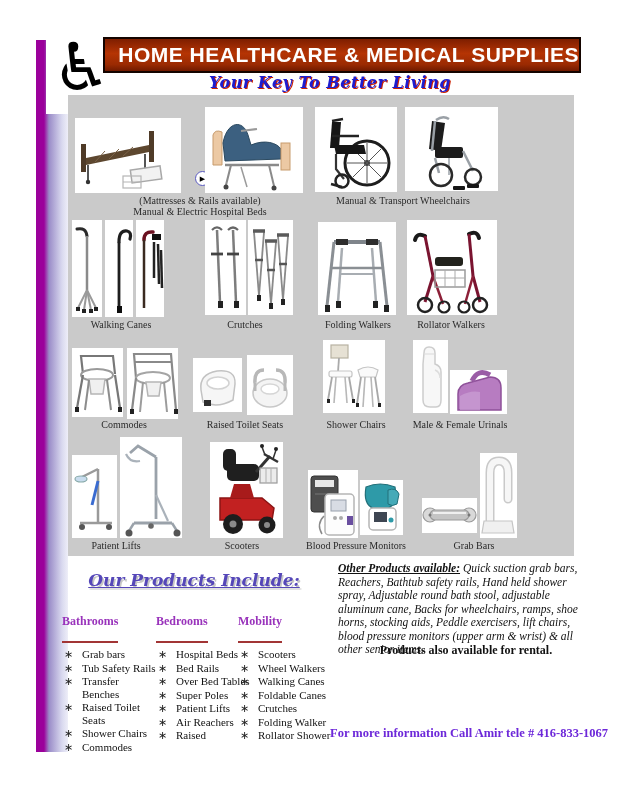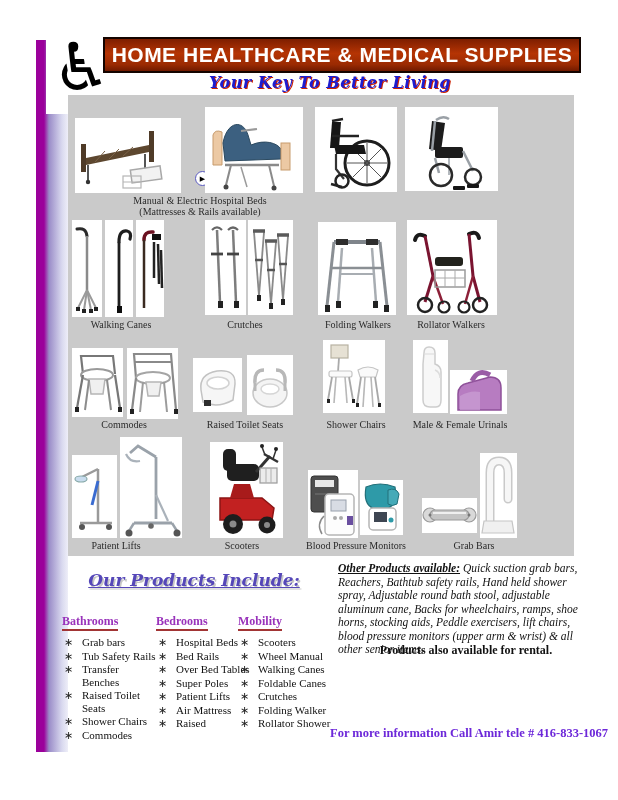--- a/index.html
+++ b/index.html
@@ -7,42 +7,42 @@
         font-family:"Liberation Serif",serif;}
   
   .side-bar{position:absolute;left:36px;top:40px;width:32px;height:712px;
     background:linear-gradient(to right,#9b009b 0,#9b009b 8px,#9a8cc8 13px,#d9d9ef 26px,#eeeef8 100%);}
   .logo-box{position:absolute;left:46px;top:38px;width:62px;height:76px;background:#fff;}
   .wheel-icon{position:absolute;left:52px;top:30px;font-size:66px;line-height:76px;color:#000;
     font-family:"DejaVu Sans",sans-serif;}
   
   .banner{position:absolute;left:103px;top:37px;width:478px;height:36px;
     background:linear-gradient(180deg,#7e1e00 0%,#b53404 45%,#9a2a02 80%,#701a00 100%);
-    border:2px solid #140400;box-sizing:border-box;display:flex;align-items:center;justify-content:center;}
+    border:2px solid #140400;box-sizing:border-box;display:flex;align-items:center;justify-content:flex-end;}
   .banner span{color:#ffffff;font-family:"Liberation Sans",sans-serif;font-weight:bold;
     font-size:21px;letter-spacing:.5px;white-space:nowrap;}
   .tagline{position:absolute;left:180px;top:73px;width:300px;text-align:center;
     font-family:"DejaVu Serif",serif;font-style:italic;font-weight:bold;font-size:16px;
     color:#1d1dcf;text-shadow:1px 1px 0 #cc2200;letter-spacing:.5px;}
   
   .panel{position:absolute;left:68px;top:95px;width:506px;height:461px;background:#cacaca;}
   .card{position:absolute;background:#ffffff;}
   .card svg{display:block;width:100%;height:100%;}
   .cap{position:absolute;text-align:center;font-size:10px;color:#2b2b2b;line-height:11px;}
   .play{position:absolute;left:195px;top:171px;width:15px;height:15px;border-radius:50%;
     border:1.5px solid #5a5ac0;background:#fff;box-sizing:border-box;display:flex;
     align-items:center;justify-content:center;font-size:7px;color:#000;
     font-family:"DejaVu Sans",sans-serif;}
   
   .inc-heading{position:absolute;left:88px;top:570px;width:212px;text-align:center;
     font-family:"DejaVu Serif",serif;font-weight:bold;font-style:italic;font-size:17px;
     color:#5547b8;text-decoration:underline;text-shadow:1.5px 1.5px 0 #c6c6c6;}
   .col{position:absolute;font-size:11px;color:#111;}
   .col h3{margin:0 0 3px 0;font-size:12px;color:#9933bb;display:inline-block;
-    border-bottom:2px solid #a23535;padding-bottom:0;font-family:"Liberation Serif",serif;}
+    border-bottom:2px solid #a23535;padding-bottom:12px;font-family:"Liberation Serif",serif;}
   .col ul{list-style:none;margin:2px 0 0 0;padding:0;}
   .col li{position:relative;padding-left:20px;margin-bottom:1px;line-height:12.5px;}
   .col li::before{content:"\2217";position:absolute;left:2px;top:0;color:#222;font-size:11px;}
   
   .other{position:absolute;left:338px;top:562px;width:252px;font-size:11.5px;
     font-style:italic;line-height:13.5px;color:#111;}
   .other .lbl{font-weight:bold;text-decoration:underline;}
   .rental{position:absolute;left:350px;top:643px;width:232px;text-align:center;
     font-size:12px;color:#111;font-weight:bold;}
   .badge{position:absolute;left:372px;top:661px;width:212px;height:56px;background:#993366;
@@ -127,23 +127,24 @@
       <line x1="58" y1="44" x2="68" y2="64" stroke="#9aa0a6" stroke-width="2.5"></line>
       <line x1="30" y1="51" x2="34" y2="66" stroke="#9aa0a6" stroke-width="2.5"></line>
       <line x1="44" y1="51" x2="44" y2="68" stroke="#b3b8bd" stroke-width="2"></line>
       <circle cx="36" cy="68" r="11" fill="none" stroke="#2a2a2a" stroke-width="2.5"></circle>
       <circle cx="68" cy="70" r="8" fill="none" stroke="#2a2a2a" stroke-width="2.5"></circle>
       <rect x="62" y="77" width="12" height="4" rx="1" fill="#161616"></rect>
       <rect x="48" y="79" width="12" height="4" rx="1" fill="#161616"></rect>
     </svg>
   </div>
   <div class="cap" style="left:100px;top:195px;width:200px">
+    <span style="display:block">(Mattresses &amp; Rails available)</span>
     <span style="display:block">Manual &amp; Electric Hospital Beds</span>
-    <span style="display:block">(Mattresses &amp; Rails available)</span>
-  </div>
+  </div>
+  <div class="cap" style="left:303px;top:195px;width:200px">Manual &amp; Transport Wheelchairs</div>
 
   <div class="card" style="left:72px;top:220px;width:30px;height:97px">
     <svg viewBox="0 0 30 97">
       <path d="M15,16 q-1,-9 -10,-7" fill="none" stroke="#2b2b2b" stroke-width="3" stroke-linecap="round"></path>
       <line x1="15" y1="16" x2="15" y2="70" stroke="#8a8a8a" stroke-width="2.5"></line>
       <line x1="15" y1="70" x2="6" y2="88" stroke="#9a9a9a" stroke-width="2"></line>
       <line x1="15" y1="70" x2="12" y2="90" stroke="#9a9a9a" stroke-width="2"></line>
       <line x1="15" y1="70" x2="19" y2="90" stroke="#9a9a9a" stroke-width="2"></line>
       <line x1="15" y1="70" x2="24" y2="88" stroke="#9a9a9a" stroke-width="2"></line>
       <rect x="4" y="87" width="4" height="4" fill="#222"></rect>
@@ -434,30 +435,30 @@
   </div>
 
   <div class="col" style="left:156px;top:614px;width:94px">
     <h3>Bedrooms</h3>
     <ul>
       <li>Hospital Beds</li>
       <li>Bed Rails</li>
       <li>Over Bed Tables</li>
       <li>Super Poles</li>
       <li>Patient Lifts</li>
-      <li>Air Mattress</li>
+      <li>Air Reachers</li>
       <li>Raised</li>
     </ul>
   </div>
 
   <div class="col" style="left:238px;top:614px;width:104px">
     <h3>Mobility</h3>
     <ul>
       <li>Scooters</li>
-      <li>Wheel Manual</li>
+      <li>Wheel Walkers</li>
       <li>Walking Canes</li>
       <li>Foldable Canes</li>
       <li>Crutches</li>
       <li>Folding Walker</li>
       <li>Rollator Shower</li>
     </ul>
   </div>
 
   <div class="other">
     <span class="lbl">Other Products available:</span><span> Quick suction grab bars, Reachers, Bathtub safety rails, Hand held shower spray, Adjustable round bath stool, adjustable aluminum cane, Backs for wheelchairs, ramps, shoe horns, stocking aids, Peddle exercisers, lift chairs, blood pressure monitors (upper arm &amp; wrist) &amp; all other senior items.</span>

